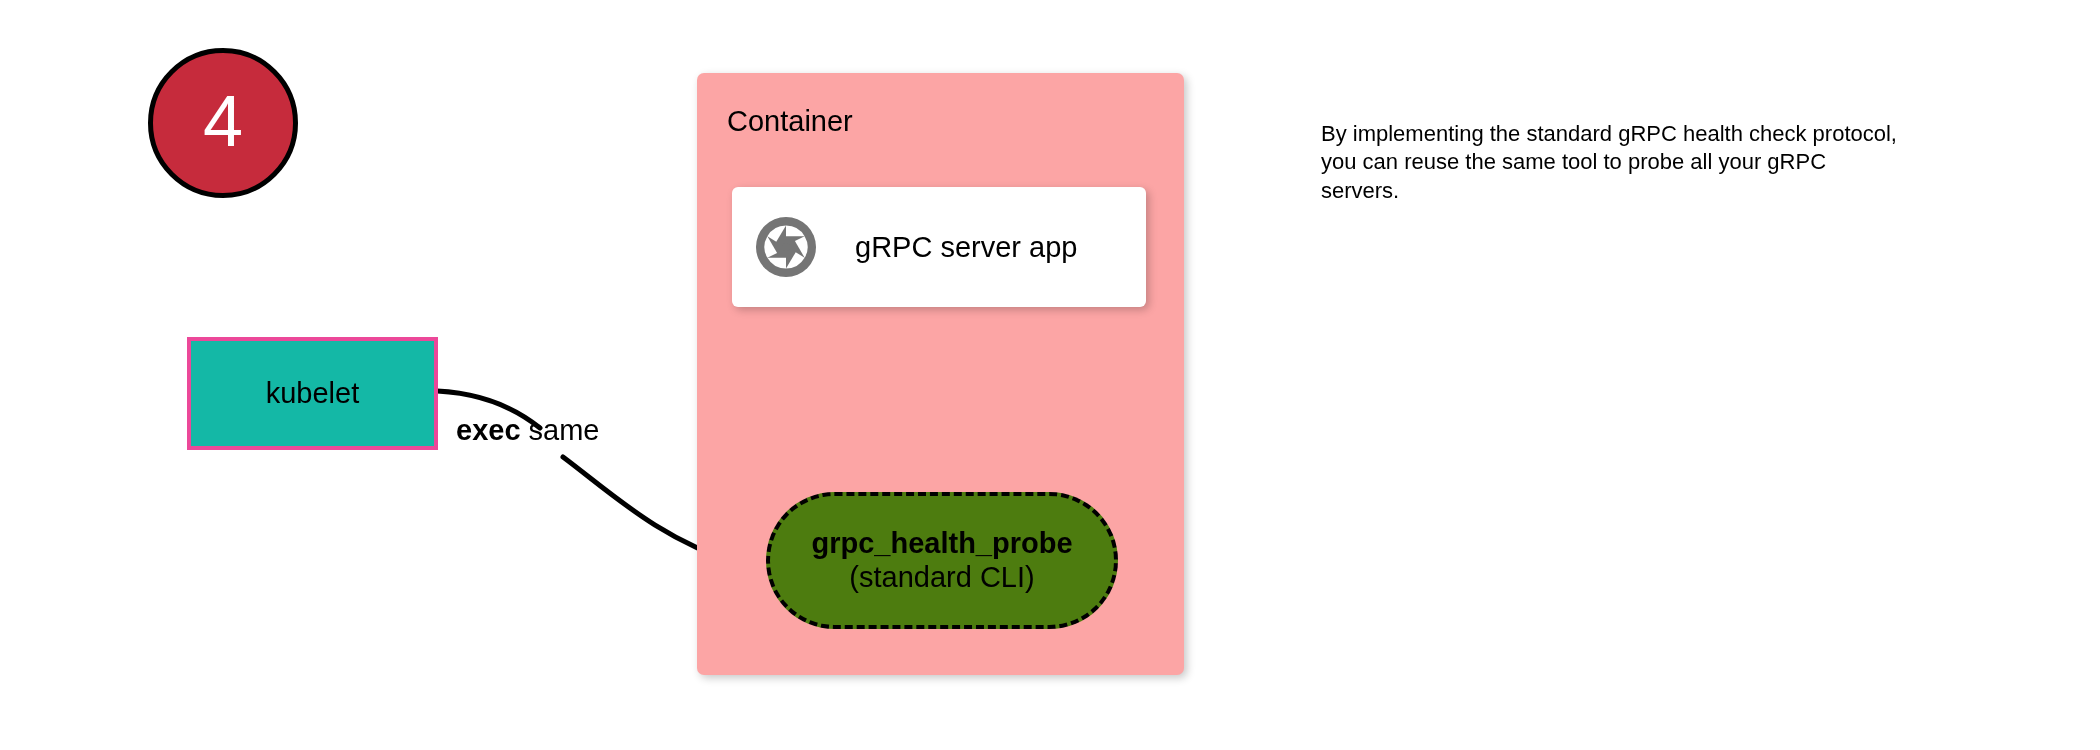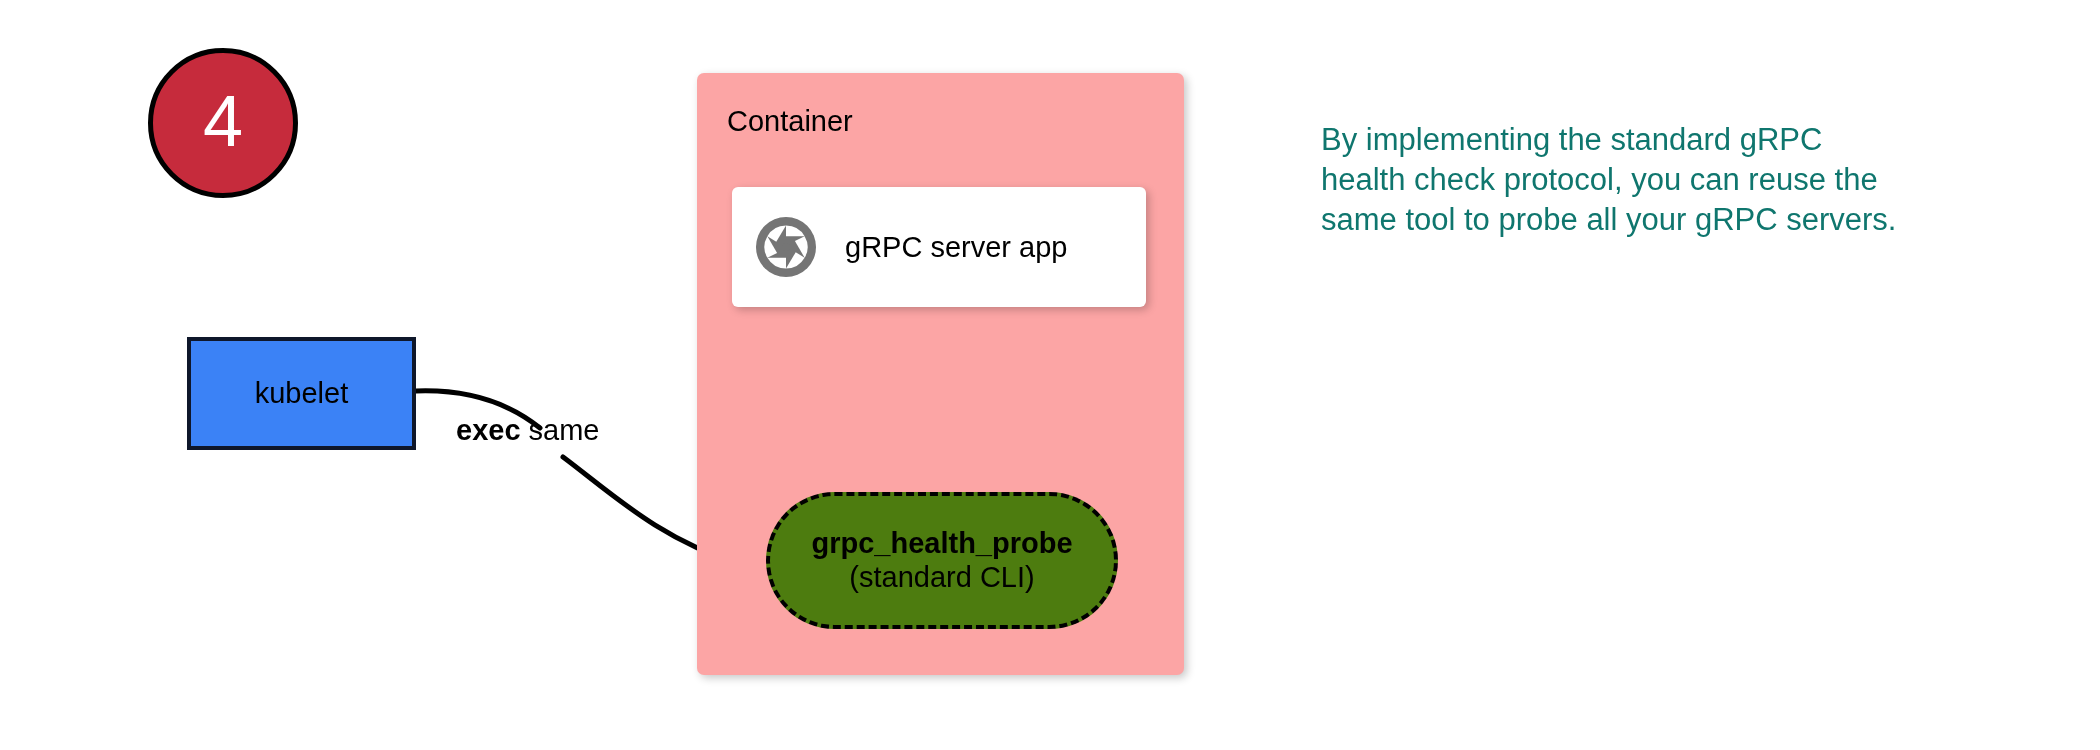--- a/index.html
+++ b/index.html
@@ -43,24 +43,24 @@
     font-weight: 400;
     letter-spacing: 0px;
     transform: translateY(-2px);
   }
 
   
   #kubelet-node {
     position: absolute;
     left: 187px;
     top: 337px;
-    width: 229px;
+    width: 251px;
     height: 113px;
-    background: #3b82f6;
-    border: 4px solid #0f172a;
+    background: #14b8a6;
+    border: 4px solid #ec4899;
     box-sizing: border-box;
     display: flex;
     align-items: center;
     justify-content: center;
   }
   #kubelet-node .label {
     font-size: 29px;
     color: #000000;
   }
 
@@ -94,21 +94,21 @@
     border-radius: 6px;
     box-shadow: 3px 3px 8px rgba(0,0,0,0.22);
     display: flex;
     align-items: center;
     padding-left: 22px;
     box-sizing: border-box;
   }
   #grpc-server-card .app-label {
     font-size: 29px;
     color: #000000;
-    margin-left: 27px;
+    margin-left: 37px;
   }
   .aperture-icon {
     width: 64px;
     height: 64px;
     flex: 0 0 64px;
     display: block;
   }
 
   
   #grpc-health-probe-node {
@@ -163,23 +163,23 @@
     color: #000000;
     z-index: 5;
   }
 
   
   #caption {
     position: absolute;
     left: 1321px;
     top: 120px;
     width: 580px;
-    font-size: 31px;
+    font-size: 22px;
     line-height: 1.29;
-    color: #0f766e;
+    color: #000000;
   }
 
   
   #edges {
     position: absolute;
     left: 0;
     top: 0;
     width: 2100px;
     height: 750px;
     pointer-events: none;

